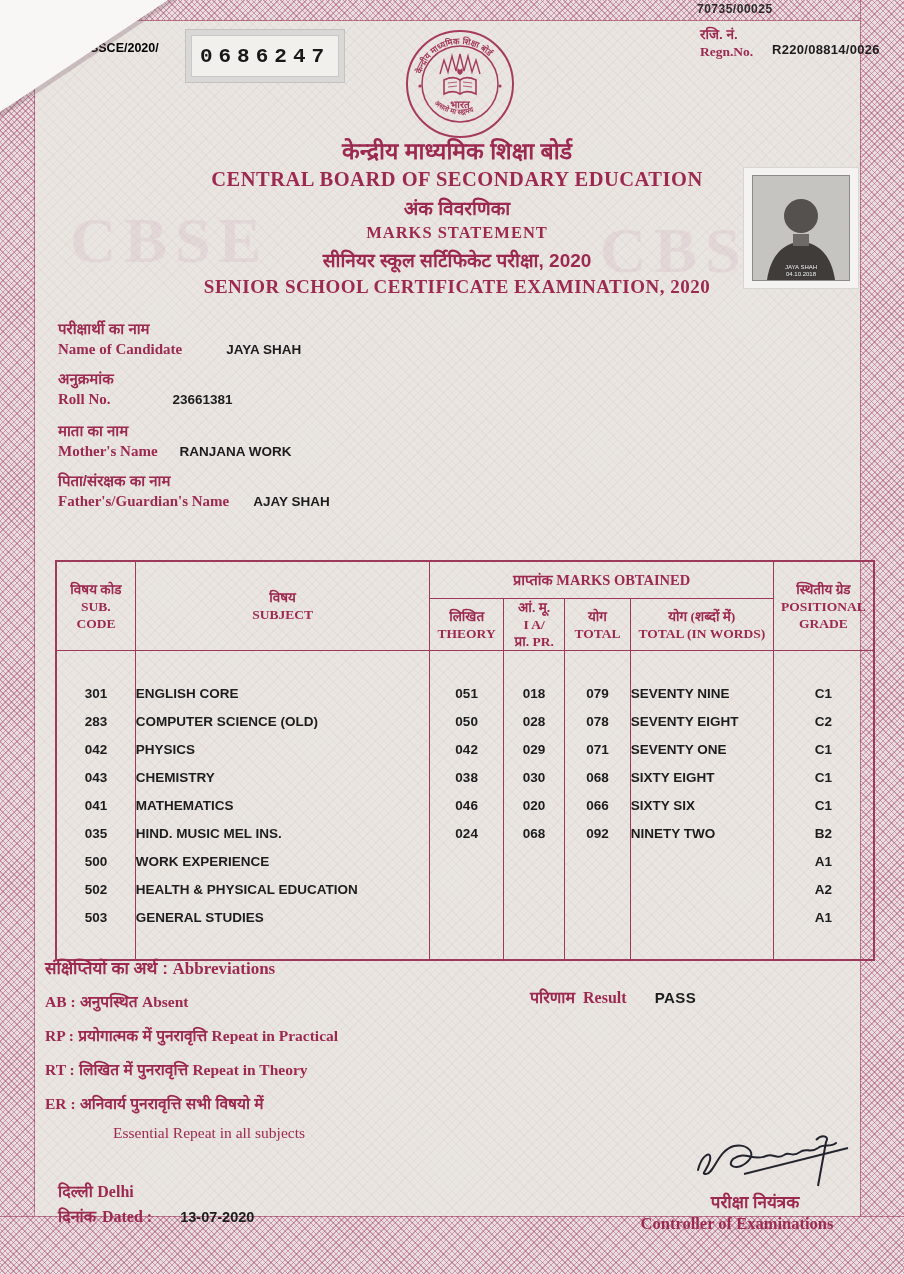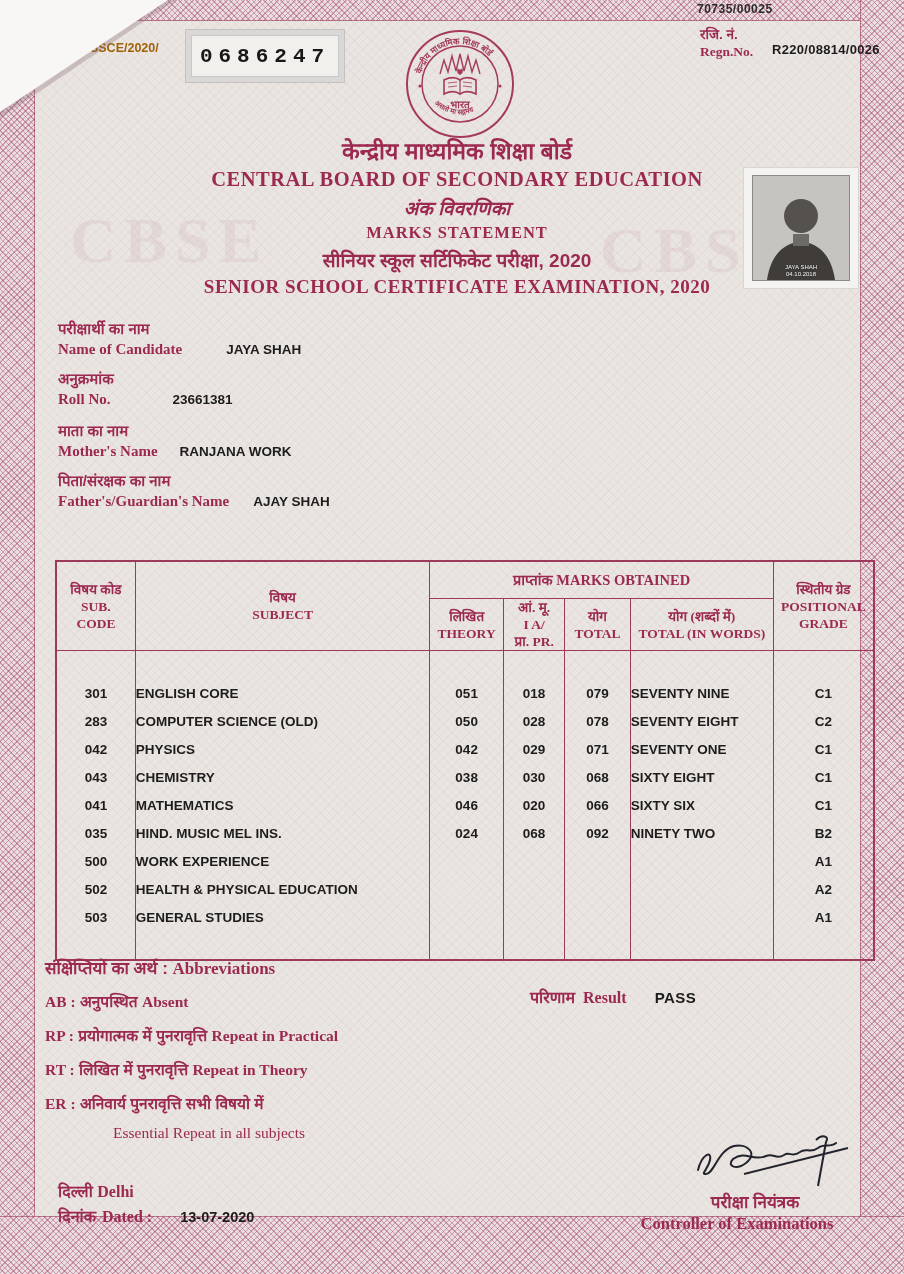--- a/index.html
+++ b/index.html
@@ -37,39 +37,39 @@
   }
   .wm{ position:absolute; z-index:1; font-family:"Liberation Serif", serif; font-weight:bold;
        color:rgba(150,60,95,.07); letter-spacing:8px; pointer-events:none;margin-top:44px;}
   .hi{ font-weight:bold; color:#9c2950; }
   .en-serif{ font-family:"Liberation Serif", serif; font-weight:bold; color:#9c2950; }
   .val{ font-weight:bold; color:#1c1c1c; }
   .abs{ position:absolute; z-index:10; }
 
   
   .doc-number{ left:697px; top:2px; font-size:12px; font-weight:bold; color:#2a2a2a; letter-spacing:.5px;text-align:right;}
-  .serial-label{ left:58px; top:24px; font-size:12.5px; font-weight:bold; color:#a16207; line-height:16px; z-index:10;}
+  .serial-label{ left:58px; top:24px; font-size:12.5px; font-weight:bold; color:#000000; line-height:16px; z-index:10;}
   .serial-box{
     left:186px; top:30px; width:148px; height:42px; z-index:10;
     background:#f2f0ed;
     border:5px solid #d9d8d6;
     outline:1px solid #c3c2c0;
     box-shadow:inset 0 0 0 1px #c9c8c6;
     display:flex; align-items:center; justify-content:center;
   }
   .serial-box span{ font-family:"Liberation Mono", monospace; font-size:21px; font-weight:600;
     color:#181818; letter-spacing:6px;}
   .regn-label{ left:700px; top:26px; font-size:13.5px; line-height:17px;}
   .regn-value{ left:772px; top:42px; font-size:13px; letter-spacing:.3px;}
 
   
   .headings{ left:112px; top:138px; width:690px; text-align:center; line-height:1.15;}
   .headings .h-hi1{ font-size:23px; }
   .headings .h-en1{ font-size:20.5px; letter-spacing:.5px; margin-top:4px;}
-  .headings .h-hi2{ font-size:19px; margin-top:6px;font-style:italic;}
+  .headings .h-hi2{ font-size:19px; margin-top:6px;}
   .headings .h-en2{ font-size:16.5px; letter-spacing:1px; margin-top:4px;}
   .headings .h-hi3{ font-size:19px; margin-top:7px;}
   .headings .h-en3{ font-size:19px; letter-spacing:.5px; margin-top:4px;}
 
   
   .logo{ left:404px; top:28px; width:112px; height:112px;}
 
   
   .photo{ left:744px; top:168px; width:114px; height:120px; background:#f4f3f1;
     box-shadow:0 0 0 1px #d8d6d3; display:flex; align-items:center; justify-content:center;}

